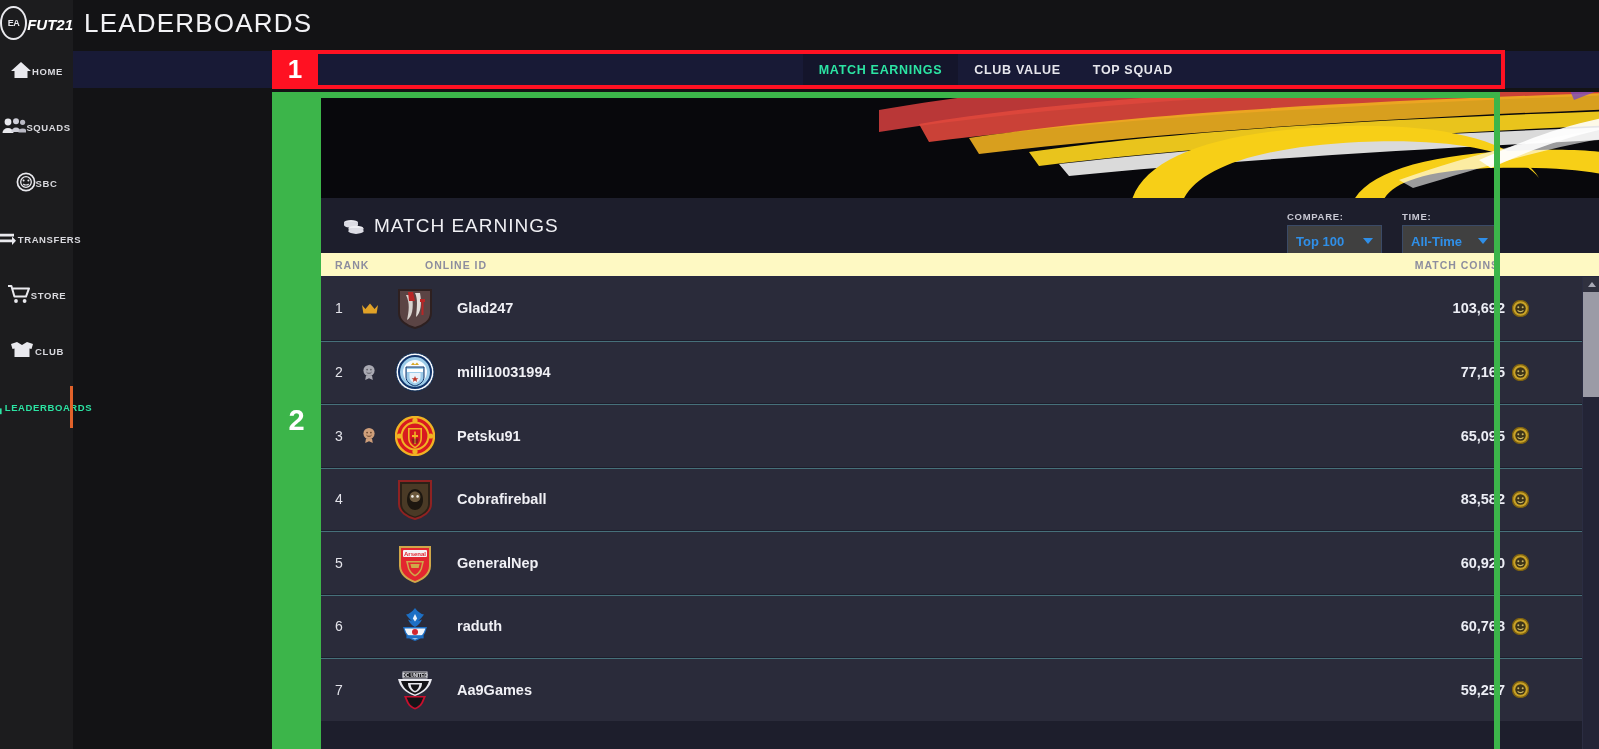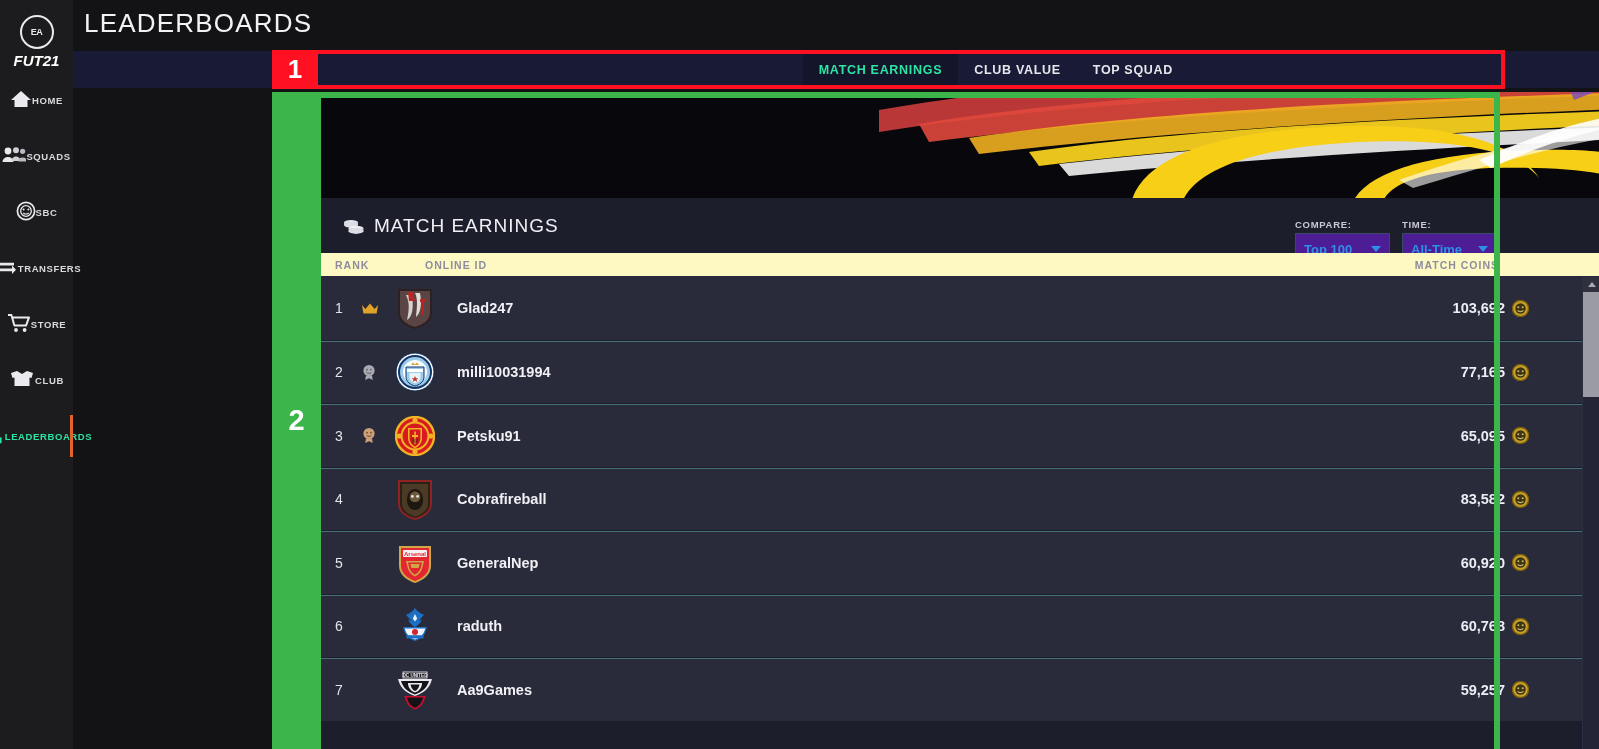--- a/index.html
+++ b/index.html
@@ -10,21 +10,21 @@
     overflow: hidden;
   }
   #app { position: relative; width: 1599px; height: 749px; background: #131315; }
 
   
   #sidebar {
     position: absolute; left: 0; top: 0; width: 73px; height: 749px;
     background: #1c1c1e;
     display: flex; flex-direction: column; align-items: center;
   }
-  .brand { width: 73px; padding-top: 15px; display:flex; flex-direction:column; align-items:center;text-align:center; }
+  .brand { width: 73px; padding-top: 6px; display:flex; flex-direction:row; align-items:center;text-align:center; }
   .brand-ring {
     width: 34px; height: 34px; border-radius: 50%;
     border: 2px solid #e9e9ee; display:flex; align-items:center; justify-content:center;
   }
   .brand-ring span { color:#e9e9ee; font-size:9px; font-weight:bold; letter-spacing:-0.5px;}
   .brand-txt {
     margin-top: 3px; color:#fff; font-size: 15px; font-weight: bold;
     font-style: italic; letter-spacing: 0px;
   }
   .nav-item {
@@ -109,27 +109,27 @@
   }
   #panel-head {
     position: relative; height: 55px; display:flex; align-items:center;
     padding-left: 22px;
   }
   .coins-stack { margin-right: 9px; display:flex; align-items:center; }
   #panel-title {
     font-size: 19px; color: #f0f0f4; letter-spacing: 1px; font-weight: 500;
   }
 
-  .filters { position:absolute; right: 102px; top: 21px; display:flex; gap: 12px; }
+  .filters { position:absolute; right: 102px; top: 13px; display:flex; gap: 20px; }
   .filter-block { display:flex; flex-direction:column; }
   .filter-label {
     font-size: 9.5px; color: #c9c9d4; letter-spacing: 0.7px; margin-bottom: 3px; font-weight:600;
   }
   .filter-select {
-    width: 95px; height: 28px; border: 1px solid #3a4a66; background: #4c1d95;
+    width: 95px; height: 28px; border: 1px solid #3a4a66; background: #404040;
     display:flex; align-items:center; justify-content:space-between;
     padding: 15px 8px; cursor: pointer;
   }
   .filter-value { font-size: 13px; color: #2f8fe8; font-weight: bold; }
   .chev { width:0;height:0; border-left:5px solid transparent; border-right:5px solid transparent;
           border-top:6px solid #2f8fe8; }
 
   
   #col-head {
     height: 24px; background: #fef9c3; display:flex; align-items:center;

